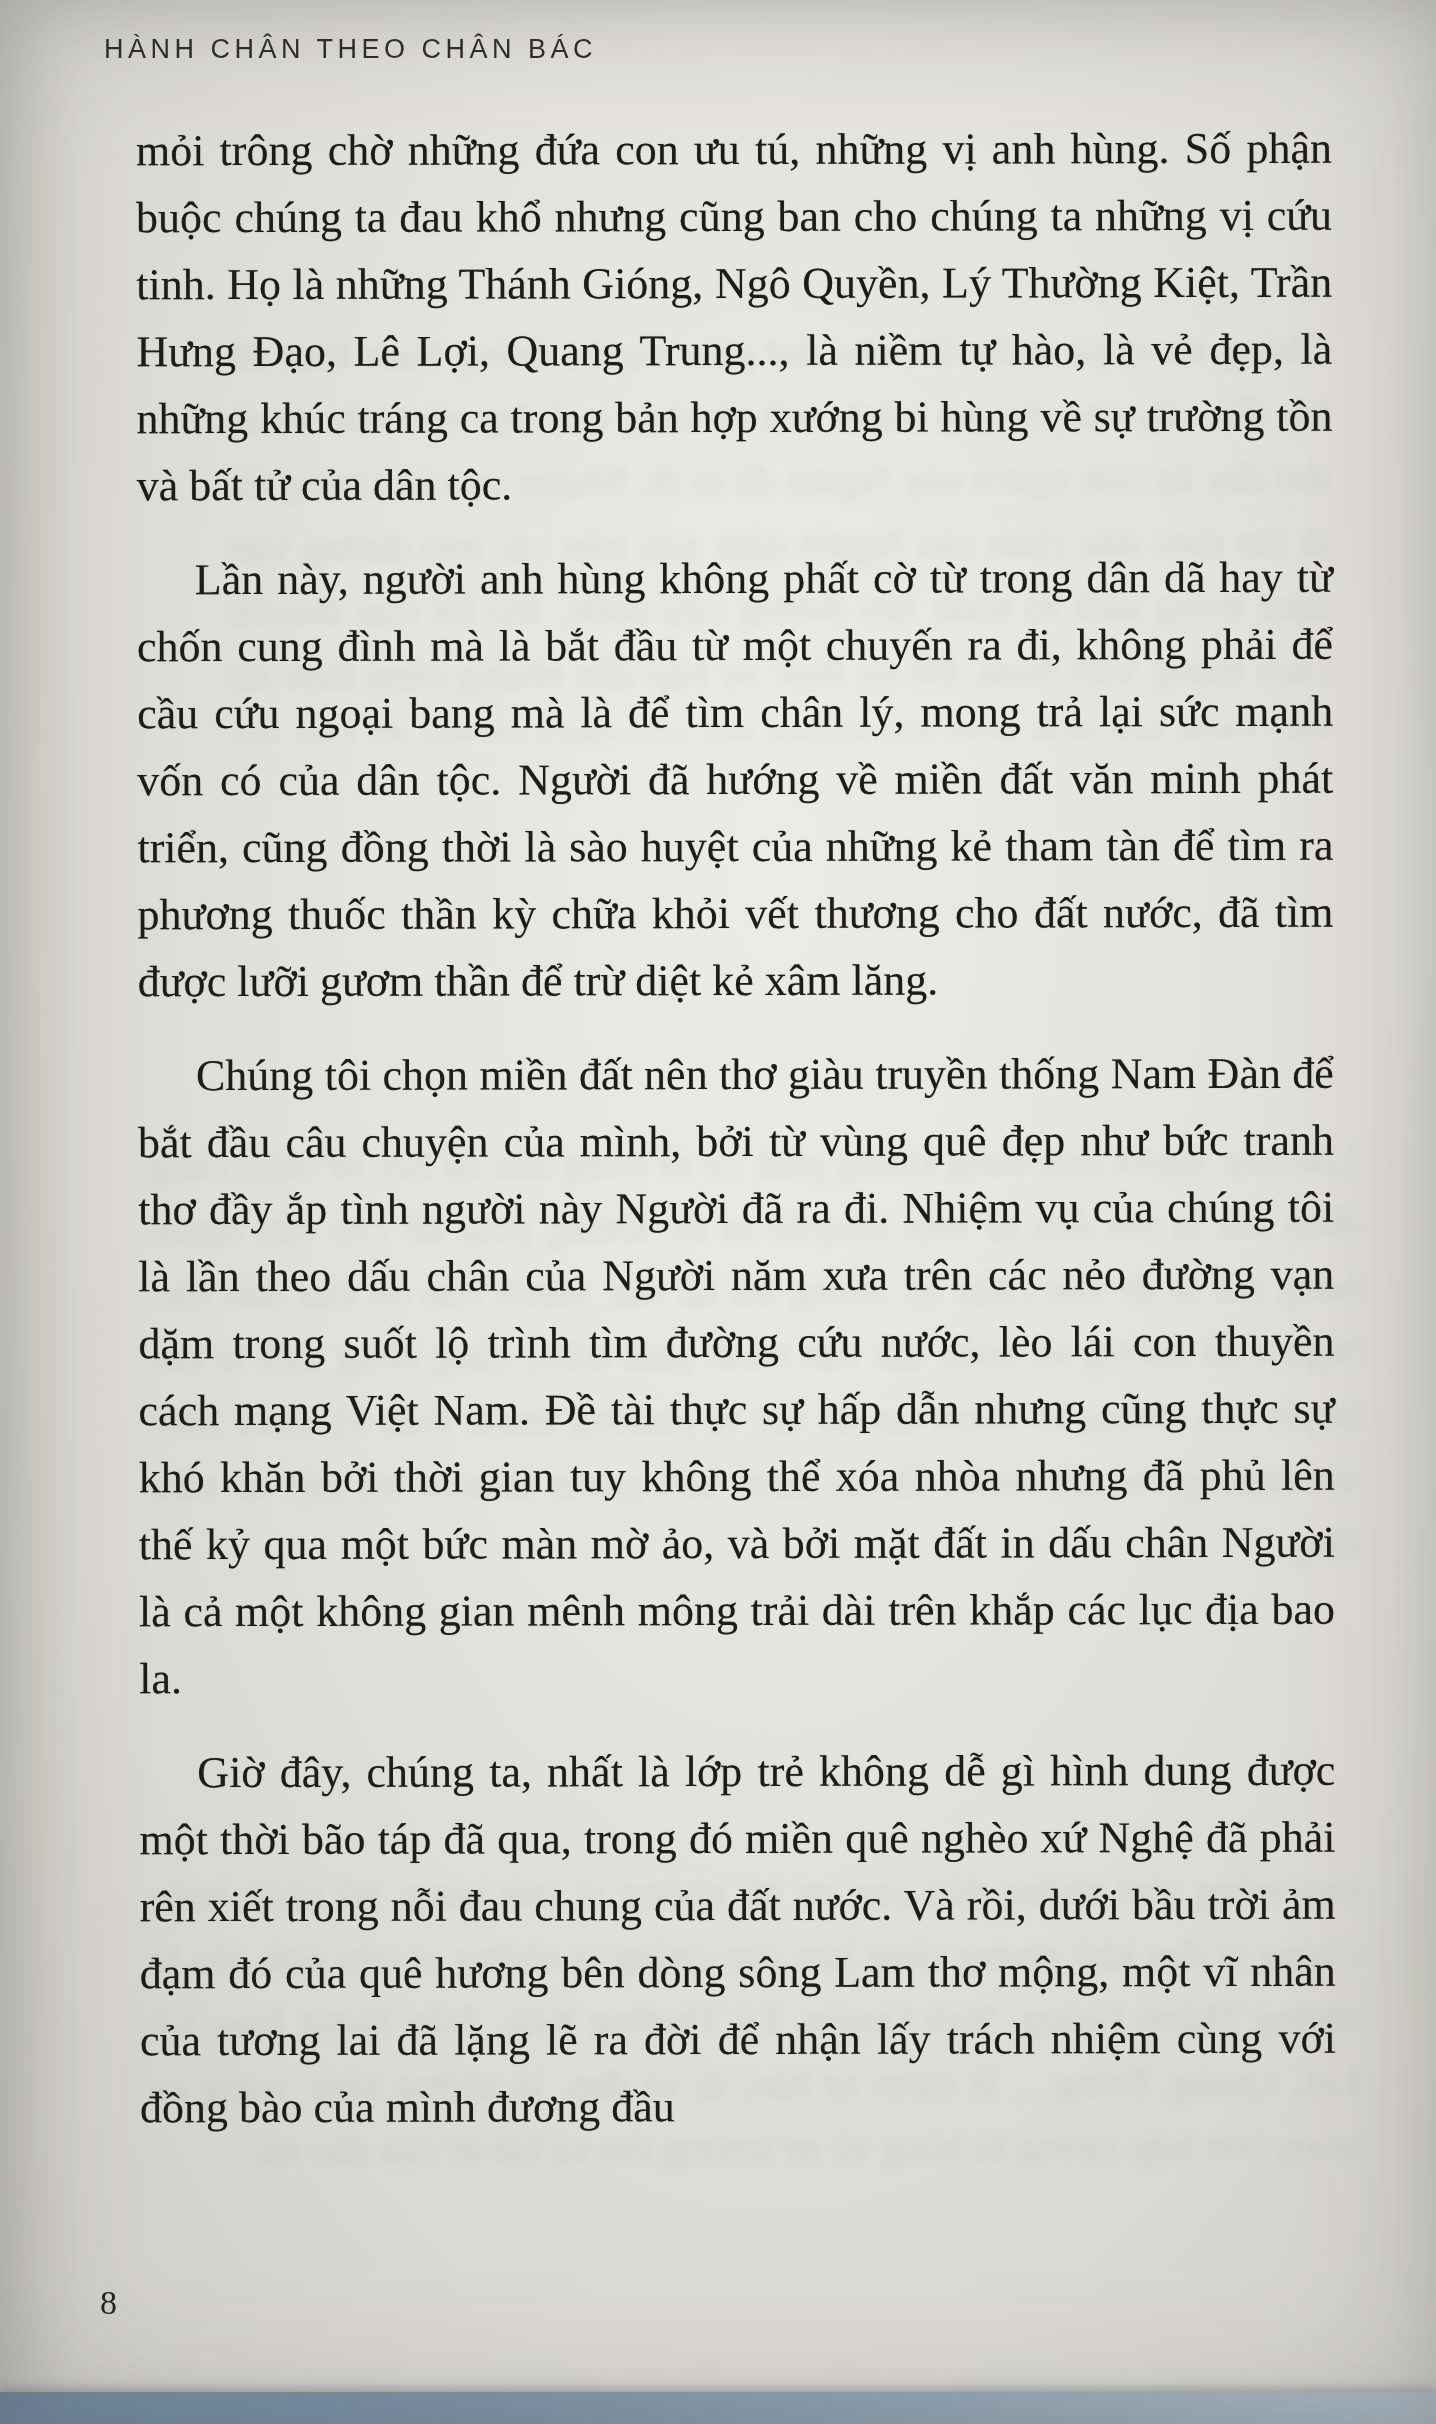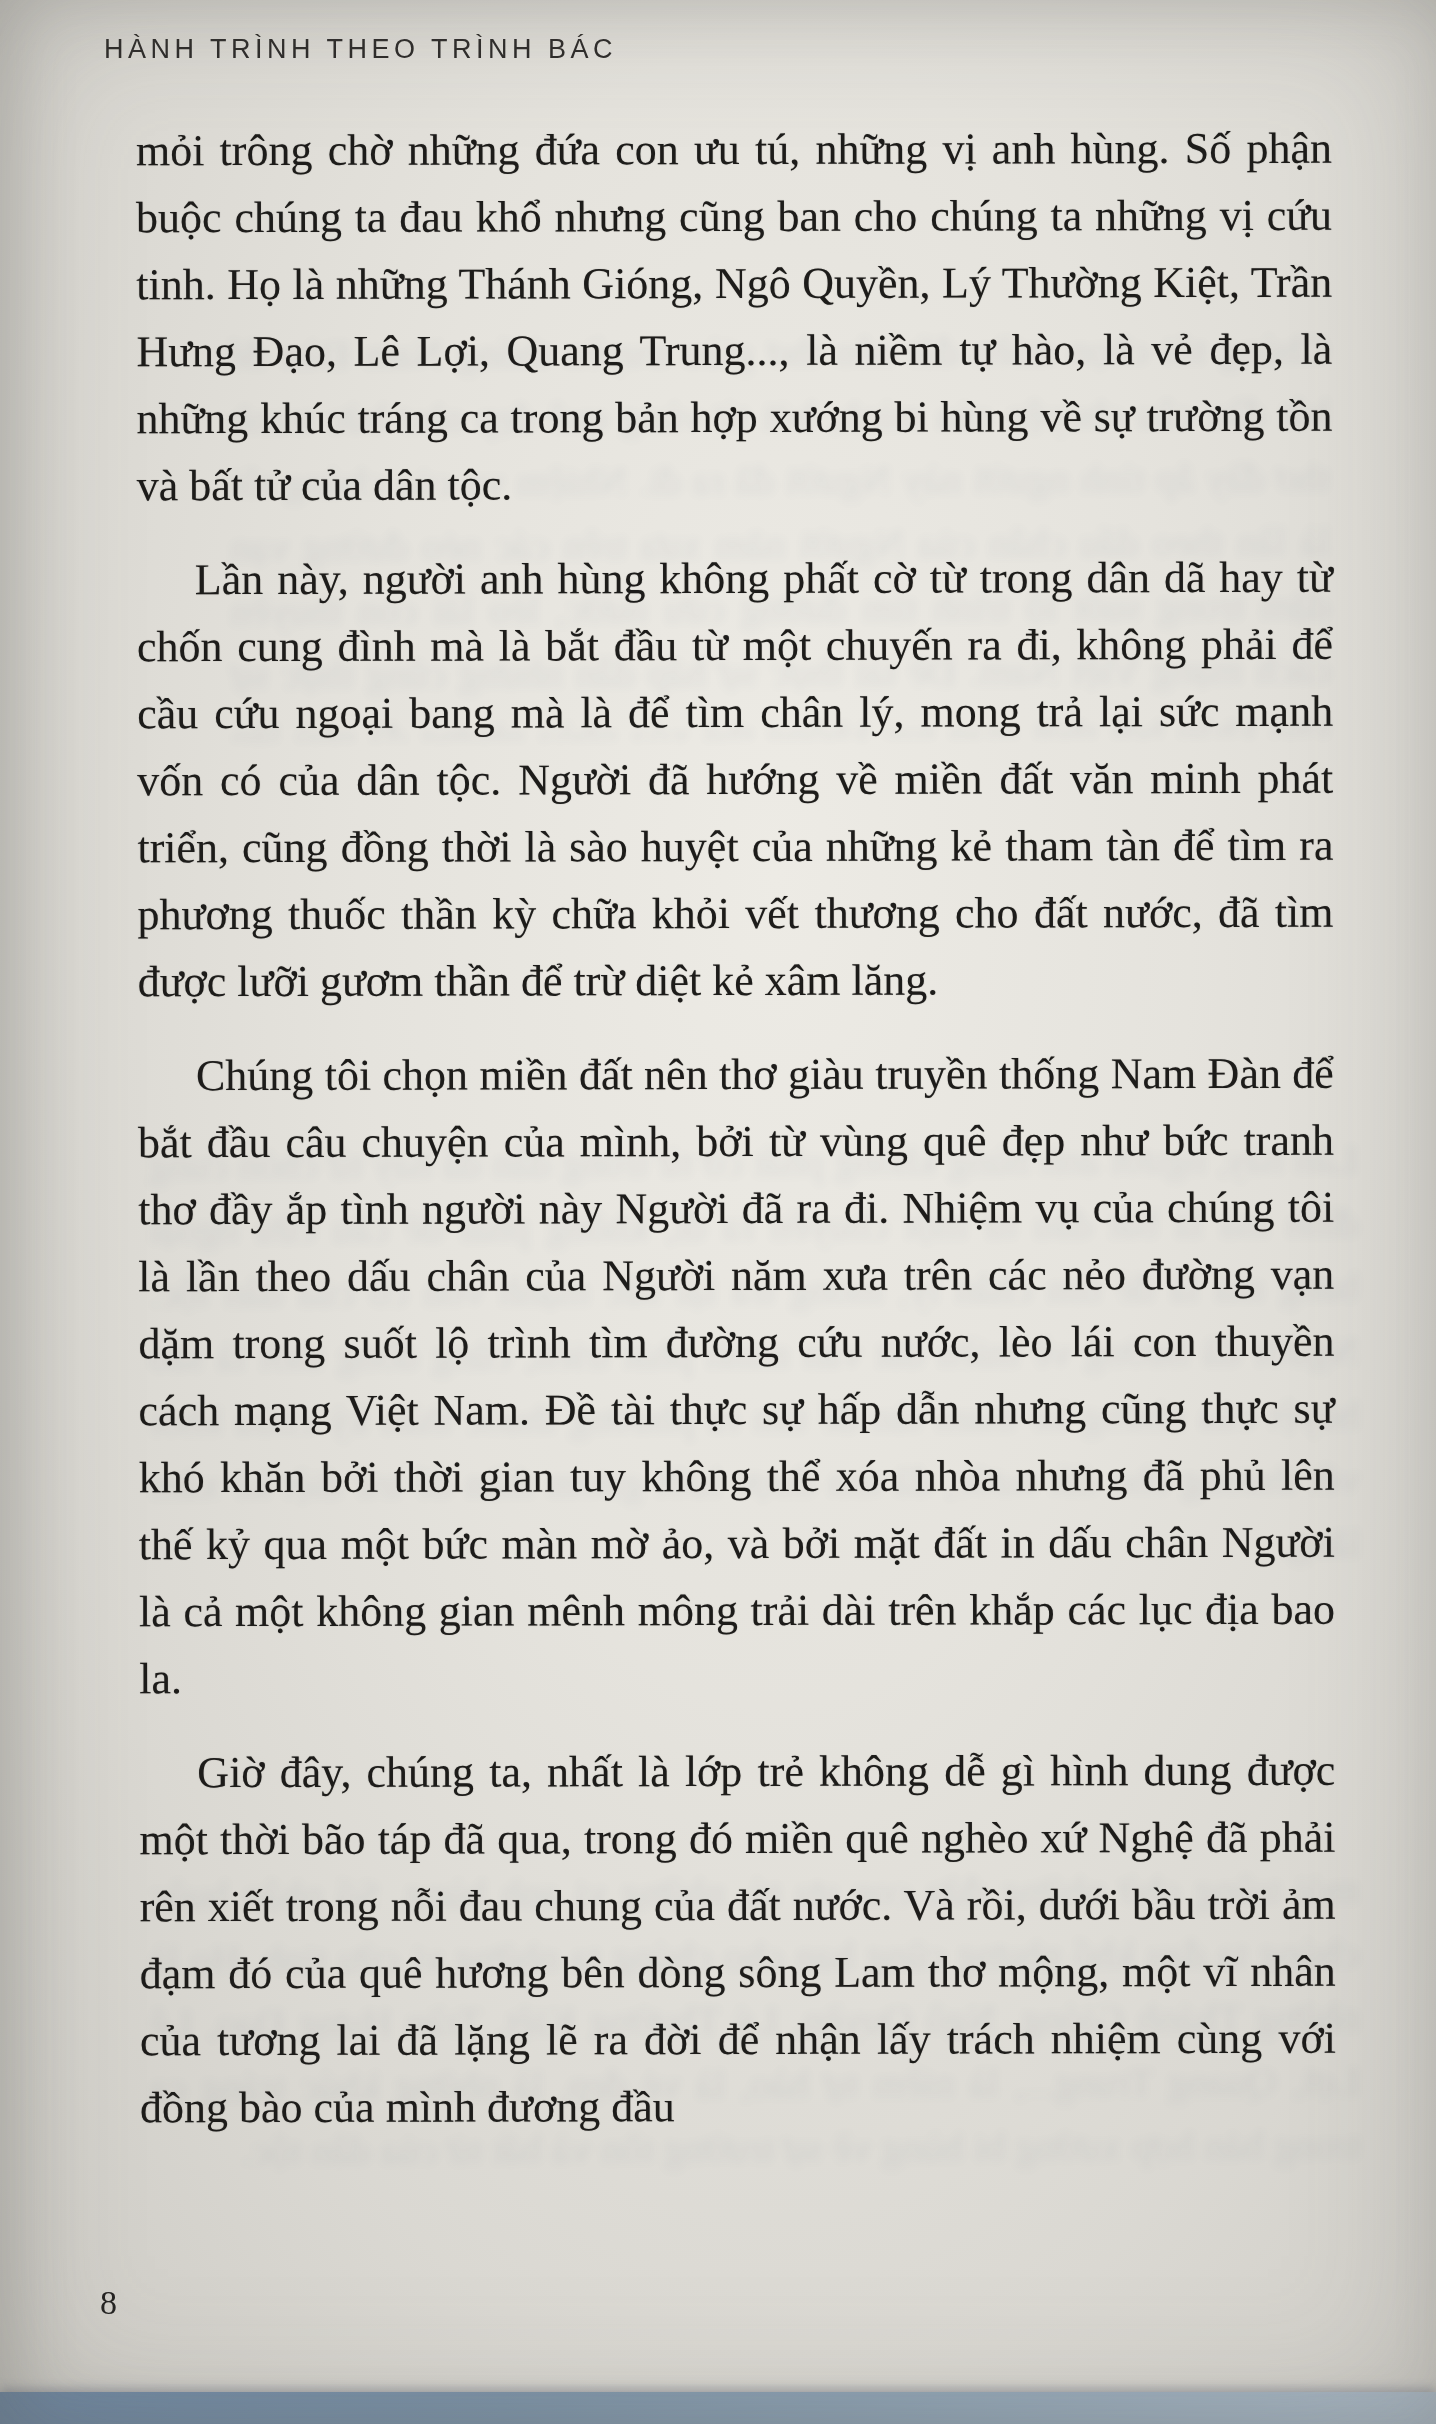--- a/index.html
+++ b/index.html
@@ -54,21 +54,21 @@
 </style>
 </head>
 <body>
 
 <div class="photo">
 
   <div class="bleed b1">Chúng tôi chọn miền đất nên thơ giàu truyền thống Nam Đàn để bắt đầu câu chuyện của mình, bởi từ vùng quê đẹp như bức tranh thơ đầy ắp tình người này Người đã ra đi. Nhiệm vụ của chúng tôi là lần theo dấu chân của Người năm xưa trên các nẻo đường vạn dặm trong suốt lộ trình tìm đường cứu nước, lèo lái con thuyền cách mạng Việt Nam. Đề tài thực sự hấp dẫn nhưng cũng thực sự khó khăn bởi thời gian tuy không thể xóa nhòa nhưng đã phủ lên thế kỷ qua một bức màn mờ ảo, và bởi mặt đất in dấu chân Người là cả một không gian mênh mông trải dài trên khắp các lục địa bao la.</div>
   <div class="bleed b2">Lần này, người anh hùng không phất cờ từ trong dân dã hay từ chốn cung đình mà là bắt đầu từ một chuyến ra đi, không phải để cầu cứu ngoại bang mà là để tìm chân lý, mong trả lại sức mạnh vốn có của dân tộc. Người đã hướng về miền đất văn minh phát triển, cũng đồng thời là sào huyệt của những kẻ tham tàn để tìm ra phương thuốc thần kỳ chữa khỏi vết thương cho đất nước, đã tìm được lưỡi gươm thần để trừ diệt kẻ xâm lăng.</div>
   <div class="bleed b3">mỏi trông chờ những đứa con ưu tú, những vị anh hùng. Số phận buộc chúng ta đau khổ nhưng cũng ban cho chúng ta những vị cứu tinh. Họ là những Thánh Gióng, Ngô Quyền, Lý Thường Kiệt, Trần Hưng Đạo, Lê Lợi, Quang Trung..., là niềm tự hào, là vẻ đẹp, là những khúc tráng ca trong bản hợp xướng bi hùng về sự trường tồn và bất tử của dân tộc.</div>
 
-  <div class="running-header">HÀNH TRÌNH THEO TRÌNH BÁC</div>
+  <div class="running-header">HÀNH CHÂN THEO CHÂN BÁC</div>
 
   <div class="textblock">
     <p class="para">mỏi trông chờ những đứa con ưu tú, những vị anh hùng. Số phận buộc chúng ta đau khổ nhưng cũng ban cho chúng ta những vị cứu tinh. Họ là những Thánh Gióng, Ngô Quyền, Lý Thường Kiệt, Trần Hưng Đạo, Lê Lợi, Quang Trung..., là niềm tự hào, là vẻ đẹp, là những khúc tráng ca trong bản hợp xướng bi hùng về sự trường tồn và bất tử của dân tộc.</p>
     <p class="para indent">Lần này, người anh hùng không phất cờ từ trong dân dã hay từ chốn cung đình mà là bắt đầu từ một chuyến ra đi, không phải để cầu cứu ngoại bang mà là để tìm chân lý, mong trả lại sức mạnh vốn có của dân tộc. Người đã hướng về miền đất văn minh phát triển, cũng đồng thời là sào huyệt của những kẻ tham tàn để tìm ra phương thuốc thần kỳ chữa khỏi vết thương cho đất nước, đã tìm được lưỡi gươm thần để trừ diệt kẻ xâm lăng.</p>
     <p class="para indent">Chúng tôi chọn miền đất nên thơ giàu truyền thống Nam Đàn để bắt đầu câu chuyện của mình, bởi từ vùng quê đẹp như bức tranh thơ đầy ắp tình người này Người đã ra đi. Nhiệm vụ của chúng tôi là lần theo dấu chân của Người năm xưa trên các nẻo đường vạn dặm trong suốt lộ trình tìm đường cứu nước, lèo lái con thuyền cách mạng Việt Nam. Đề tài thực sự hấp dẫn nhưng cũng thực sự khó khăn bởi thời gian tuy không thể xóa nhòa nhưng đã phủ lên thế kỷ qua một bức màn mờ ảo, và bởi mặt đất in dấu chân Người là cả một không gian mênh mông trải dài trên khắp các lục địa bao la.</p>
     <p class="para indent">Giờ đây, chúng ta, nhất là lớp trẻ không dễ gì hình dung được một thời bão táp đã qua, trong đó miền quê nghèo xứ Nghệ đã phải rên xiết trong nỗi đau chung của đất nước. Và rồi, dưới bầu trời ảm đạm đó của quê hương bên dòng sông Lam thơ mộng, một vĩ nhân của tương lai đã lặng lẽ ra đời để nhận lấy trách nhiệm cùng với đồng bào của mình đương đầu</p>
   </div>
 
   <div class="page-number">8</div>
 

